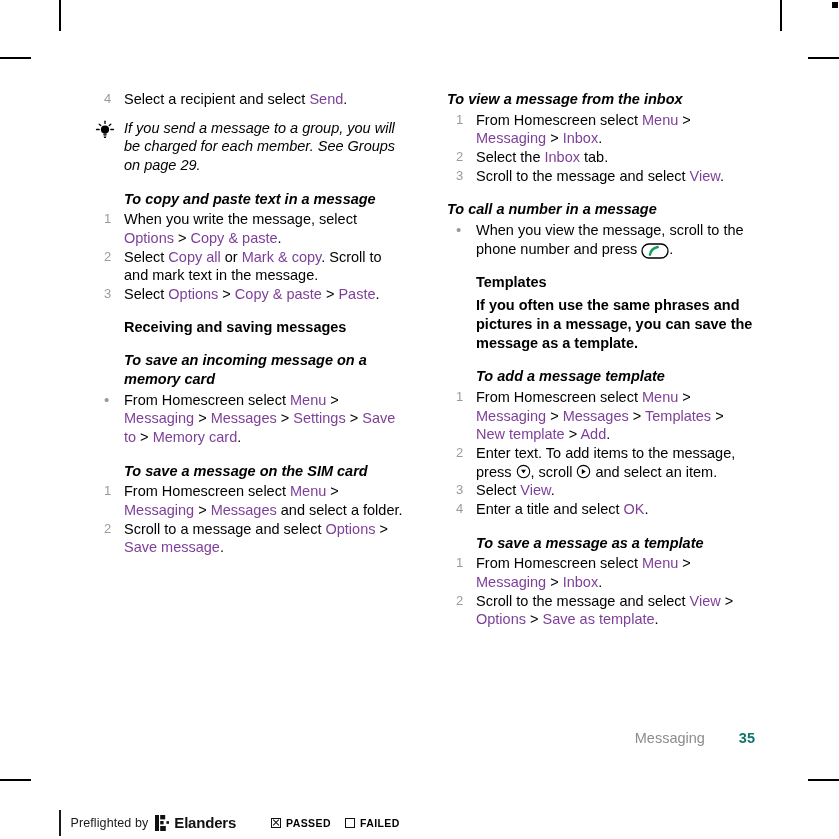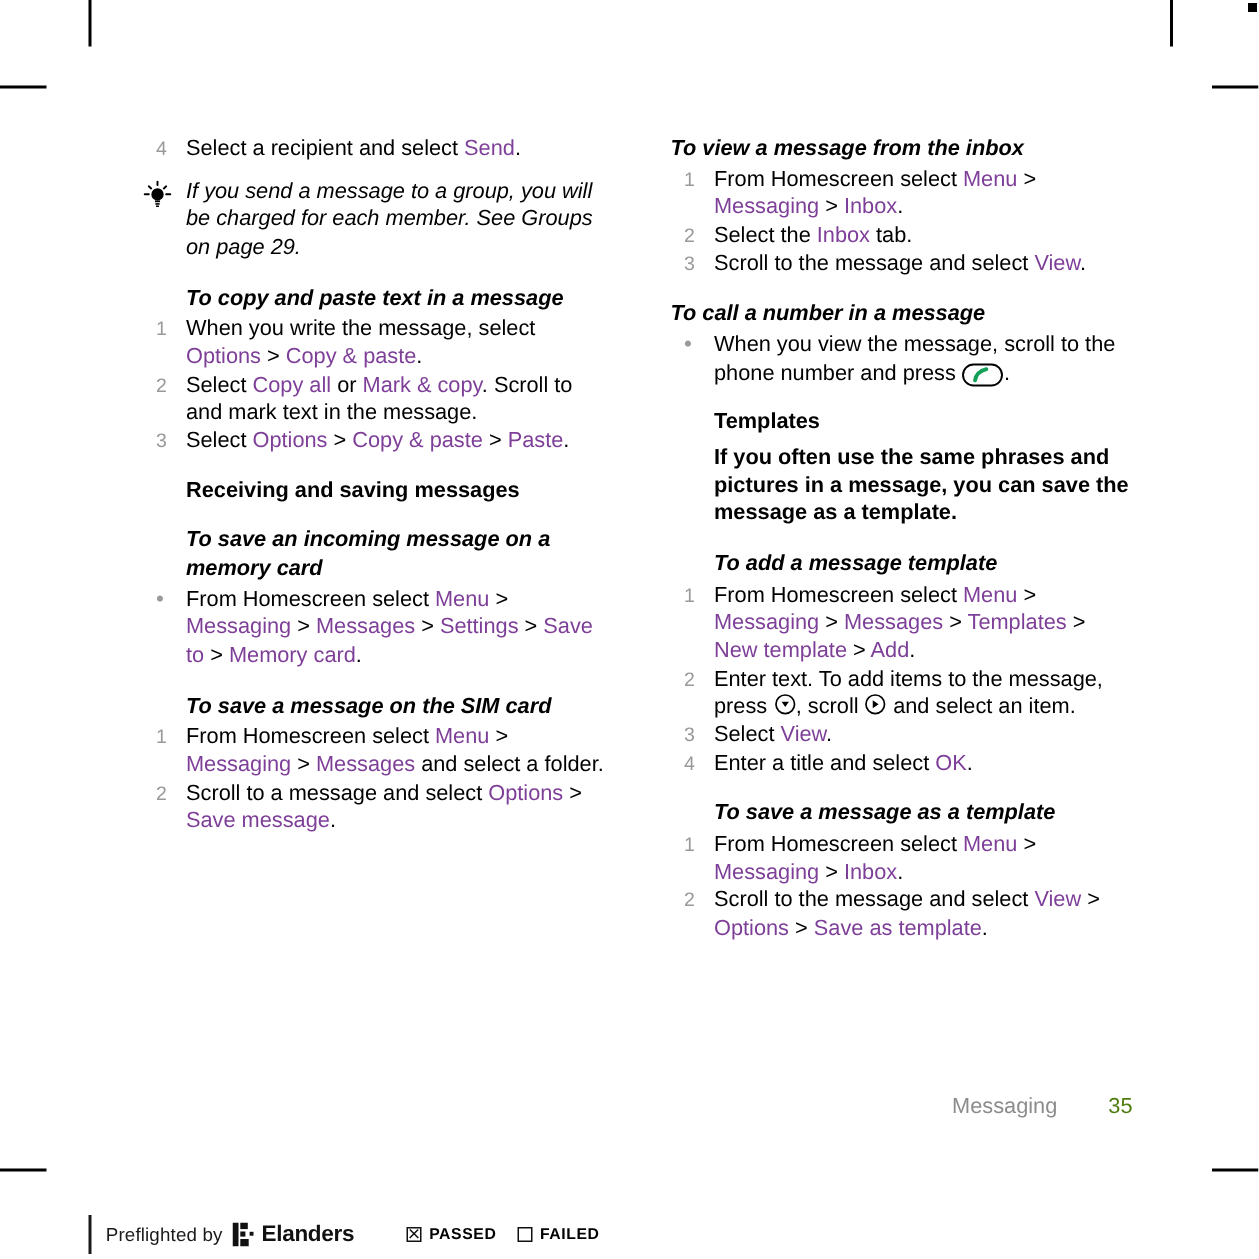--- a/index.html
+++ b/index.html
@@ -136,22 +136,22 @@
     top: 730px;
     width: 755px;
     text-align: right;
     font-size: 14.5px;
   }
   .footer .chapter {
     color: #8c8c8c;
     margin-right: 34px;
   }
   .footer .pageno {
-    font-weight: normal;
-    color: #4d7c0f;
+    font-weight: bold;
+    color: #0f766e;
   }
 
   
   .preflight {
     position: absolute;
     left: 59px;
     top: 806px;
     height: 33px;
     display: flex;
     align-items: center;

